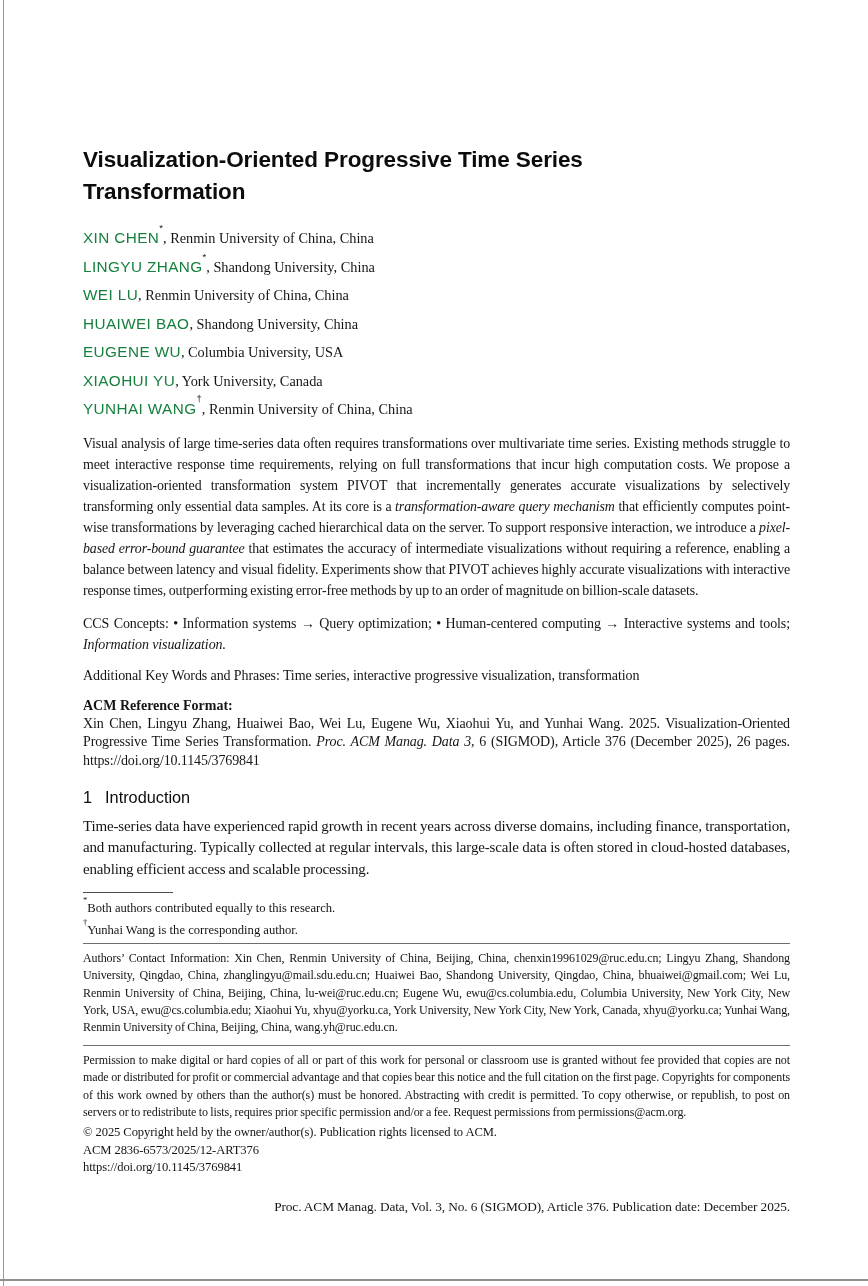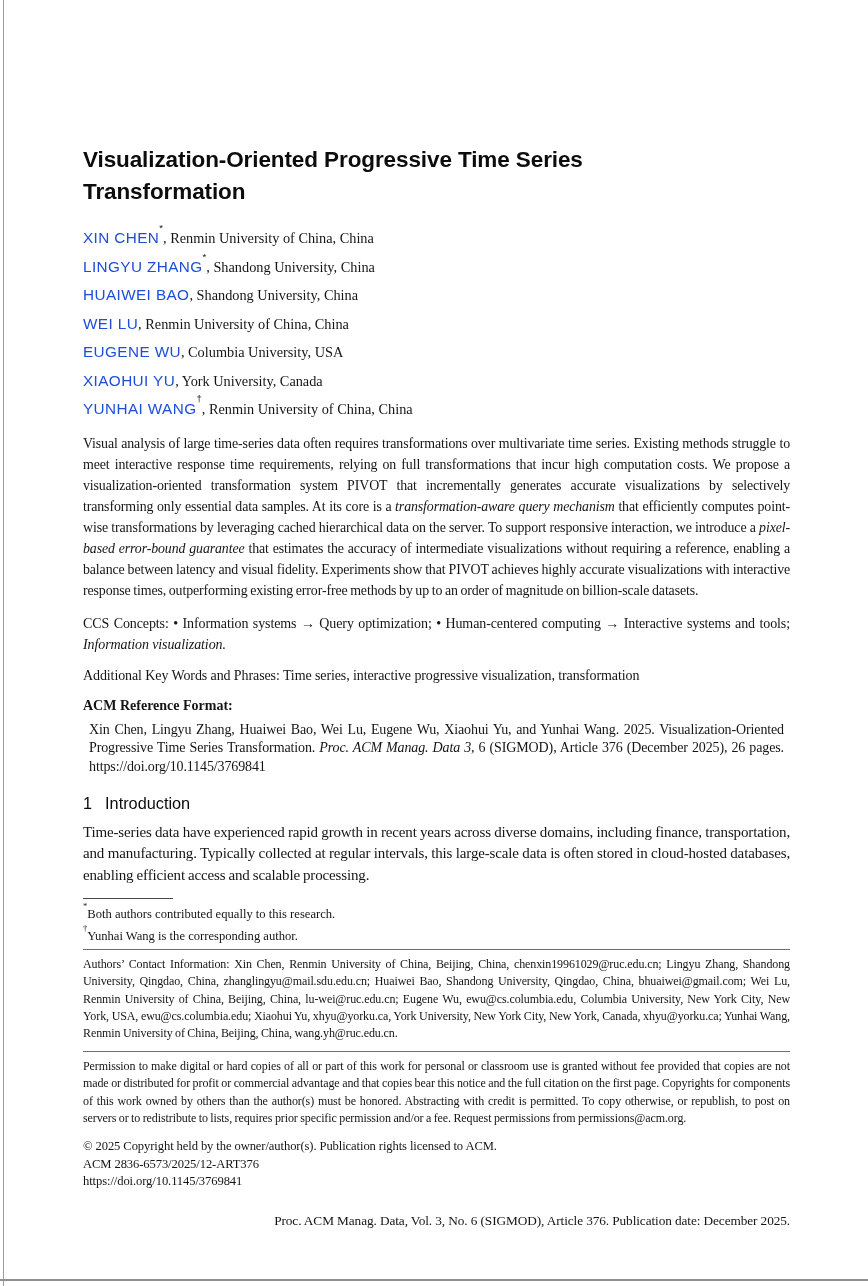--- a/index.html
+++ b/index.html
@@ -36,21 +36,21 @@
     line-height: 32px;
     color: #0c0c0c;
     letter-spacing: -0.1px;
   }
   .authors { margin-top: 14px; }
   .author-row { line-height: 23.2px; white-space: nowrap; }
   .a-name {
     font-family: "Liberation Sans", sans-serif;
     font-size: 15.3px;
     letter-spacing: 0.4px;
-    color: #1d4ed8;
+    color: #15803d;
   }
   .a-sup {
     font-family: "Liberation Sans", sans-serif;
     font-size: 9.5px;
     position: relative; top: -6px;
   }
   .a-aff { font-size: 14.3px; }
   .abstract {
     margin: 11px 0 4px 0;
     font-size: 13.9px;
@@ -68,21 +68,21 @@
   }
   .keywords {
     margin: 10px 0 0 0;
     font-size: 14px;
     line-height: 20px;
     letter-spacing: -0.1px;
   }
   .acmref { margin-top: 10px; font-size: 14px; }
   .acmref-h { font-weight: 700; line-height: 19px; }
   .acmref-t {
-    margin: 6px;
+    margin: 0;
     line-height: 18.8px;
     letter-spacing: -0.12px;
     word-spacing: -0.6px;
     text-align: justify;
   }
   .sec {
     margin: 15px 0 0 0;
     font-family: "Liberation Sans", sans-serif;
     font-weight: 400;
     font-size: 16.3px;
@@ -117,21 +117,21 @@
   .hr2 { margin-top: 8px; }
   .small-p {
     margin: 6px 0 0 0;
     font-size: 12px;
     line-height: 17.4px;
     letter-spacing: -0.1px;
     word-spacing: -0.4px;
     text-align: justify;
   }
   .small-lines {
-    margin-top: 11px;
+    margin-top: 3px;
     font-size: 12.6px;
     line-height: 17.4px;
     letter-spacing: -0.1px;
   }
   .footer {
     margin-top: 22px;
     font-size: 13.3px;
     text-align: right;
     letter-spacing: -0.1px;
   }
@@ -148,22 +148,22 @@
   <div class="content">
 
     <h1 class="title">
       <div>Visualization-Oriented Progressive Time Series</div>
       <div>Transformation</div>
     </h1>
 
     <div class="authors">
       <div class="author-row"><span class="a-name">XIN CHEN</span><sup class="a-sup">*</sup><span class="a-aff">, Renmin University of China, China</span></div>
       <div class="author-row"><span class="a-name">LINGYU ZHANG</span><sup class="a-sup">*</sup><span class="a-aff">, Shandong University, China</span></div>
+      <div class="author-row"><span class="a-name">WEI LU</span><sup class="a-sup"></sup><span class="a-aff">, Renmin University of China, China</span></div>
       <div class="author-row"><span class="a-name">HUAIWEI BAO</span><sup class="a-sup"></sup><span class="a-aff">, Shandong University, China</span></div>
-      <div class="author-row"><span class="a-name">WEI LU</span><sup class="a-sup"></sup><span class="a-aff">, Renmin University of China, China</span></div>
       <div class="author-row"><span class="a-name">EUGENE WU</span><sup class="a-sup"></sup><span class="a-aff">, Columbia University, USA</span></div>
       <div class="author-row"><span class="a-name">XIAOHUI YU</span><sup class="a-sup"></sup><span class="a-aff">, York University, Canada</span></div>
       <div class="author-row"><span class="a-name">YUNHAI WANG</span><sup class="a-sup">†</sup><span class="a-aff">, Renmin University of China, China</span></div>
     </div>
 
     <p class="abstract"><span>Visual analysis of large time-series data often requires transformations over multivariate time series. Existing methods struggle to meet interactive response time requirements, relying on full transformations that incur high computation costs. We propose a visualization-oriented transformation system PIVOT that incrementally generates accurate visualizations by selectively transforming only essential data samples. At its core is a </span><span class="st-i">transformation-aware query mechanism</span><span> that efficiently computes point-wise transformations by leveraging cached hierarchical data on the server. To support responsive interaction, we introduce a </span><span class="st-i">pixel-based error-bound guarantee</span><span> that estimates the accuracy of intermediate visualizations without requiring a reference, enabling a balance between latency and visual fidelity. Experiments show that PIVOT achieves highly accurate visualizations with interactive response times, outperforming existing error-free methods by up to an order of magnitude on billion-scale datasets.</span></p>
 
     <p class="ccs"><span>CCS Concepts: • </span><span class="st-b">Information systems</span><span> → </span><span class="st-b">Query optimization</span><span>; • </span><span class="st-b">Human-centered computing</span><span> → </span><span class="st-b">Interactive systems and tools</span><span>; </span><span class="st-i">Information visualization.</span></p>
 
     <p class="keywords">Additional Key Words and Phrases: Time series, interactive progressive visualization, transformation</p>

